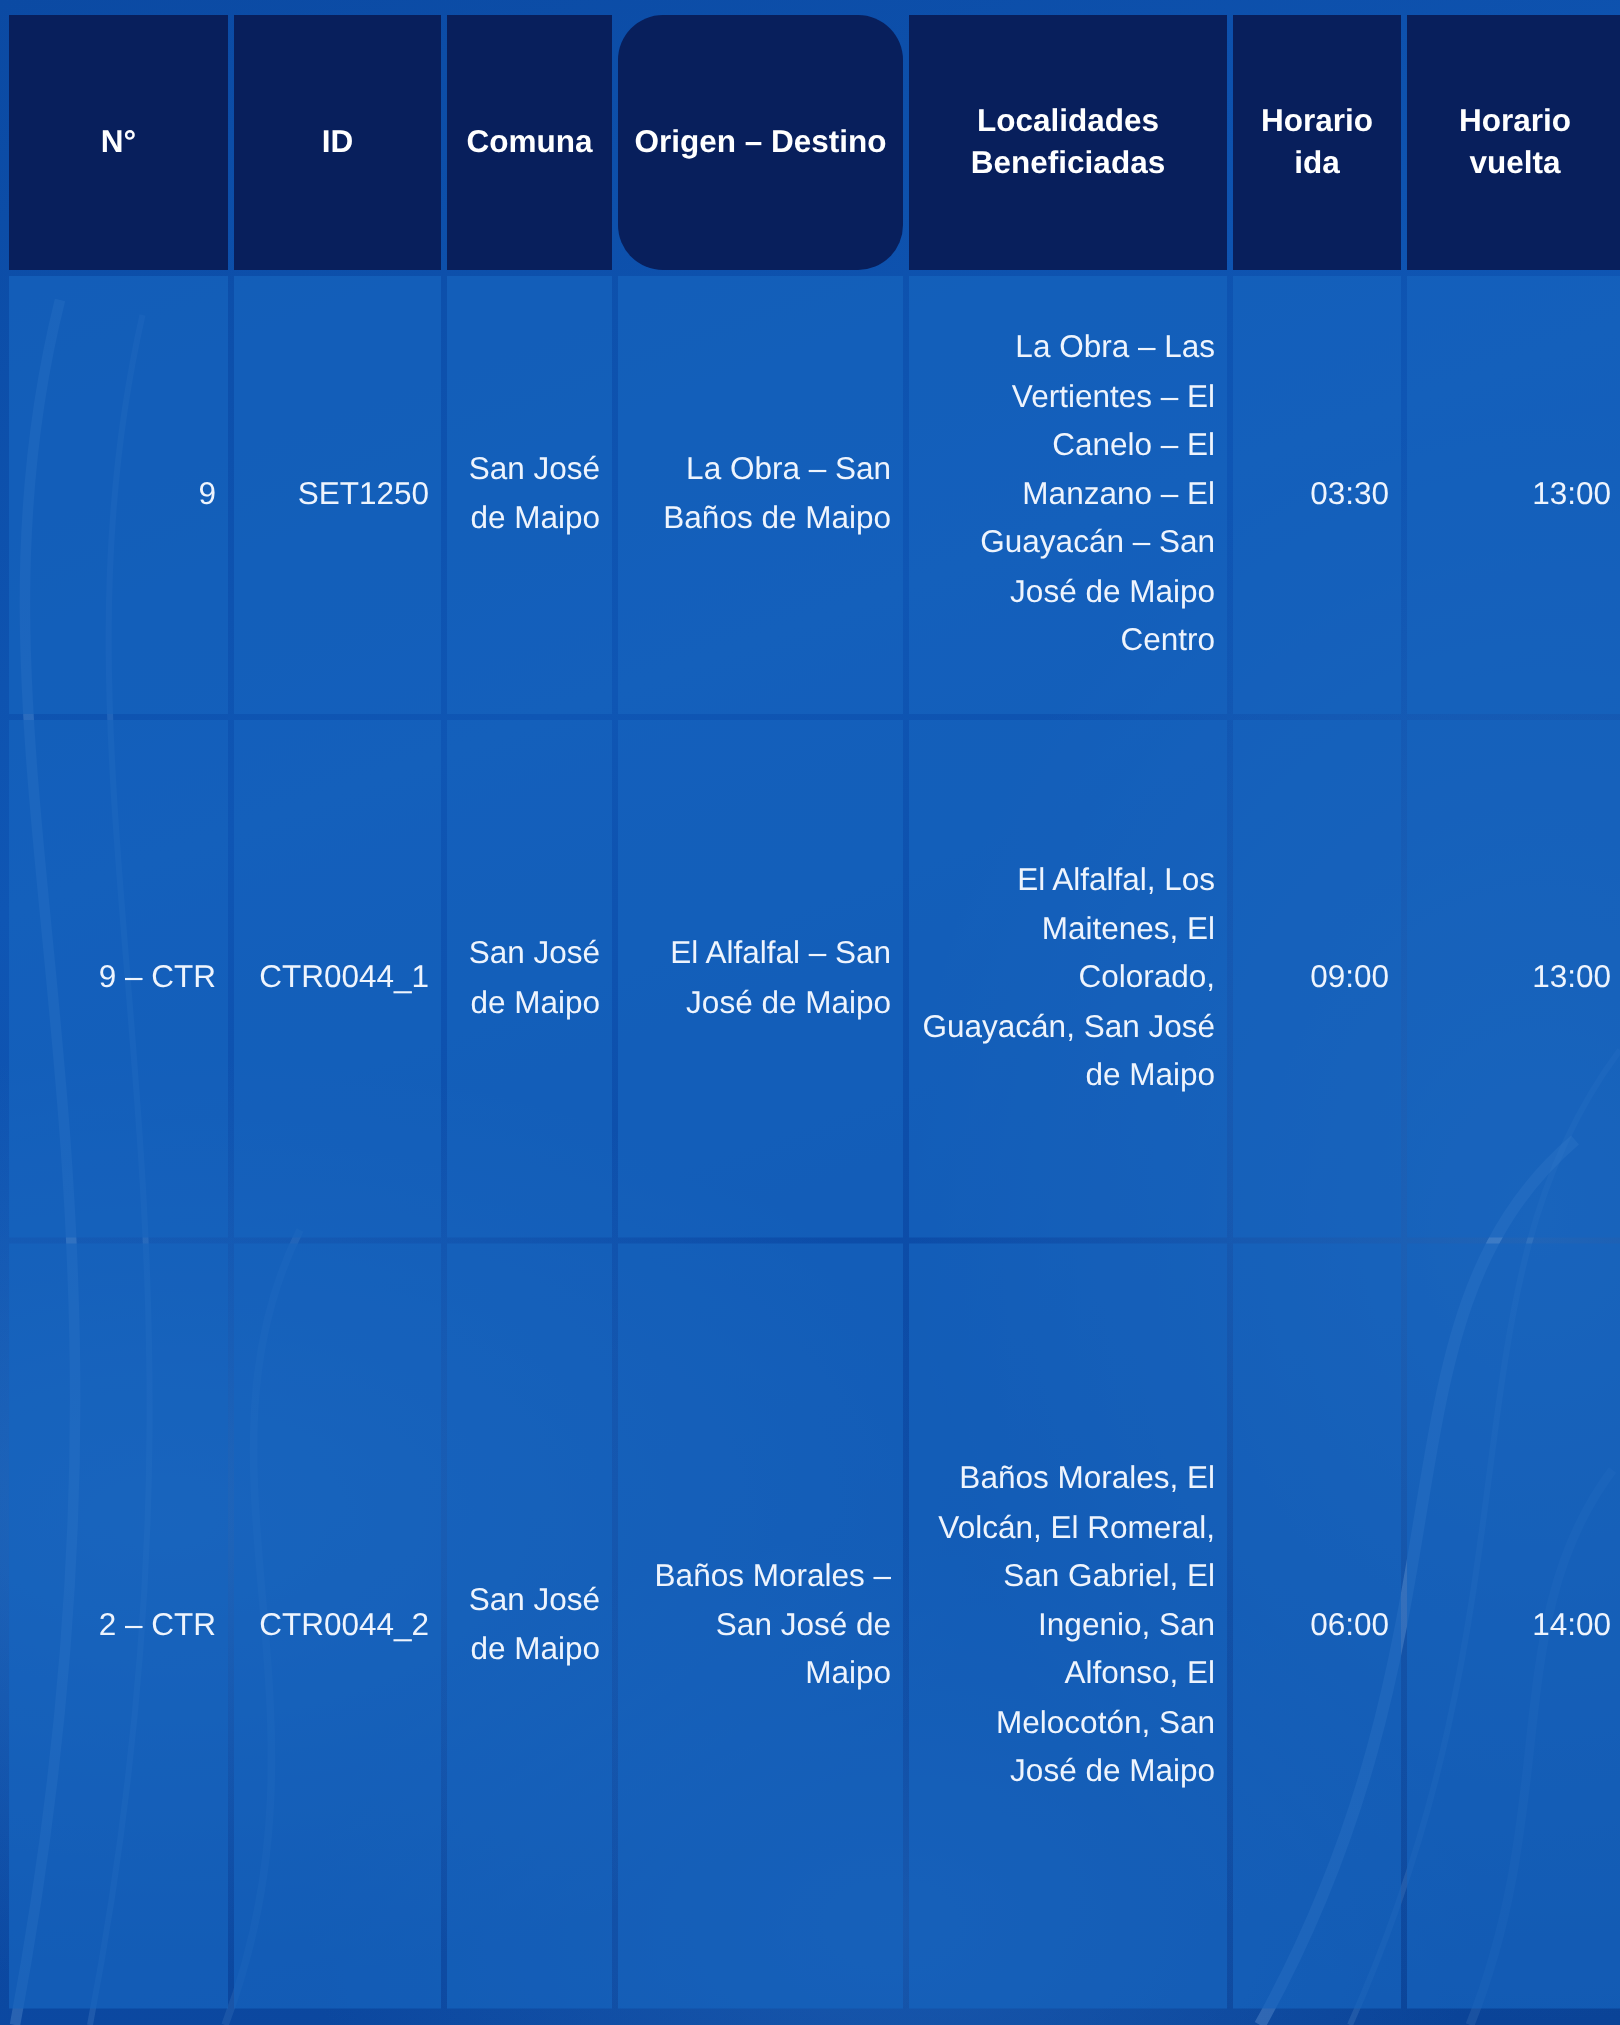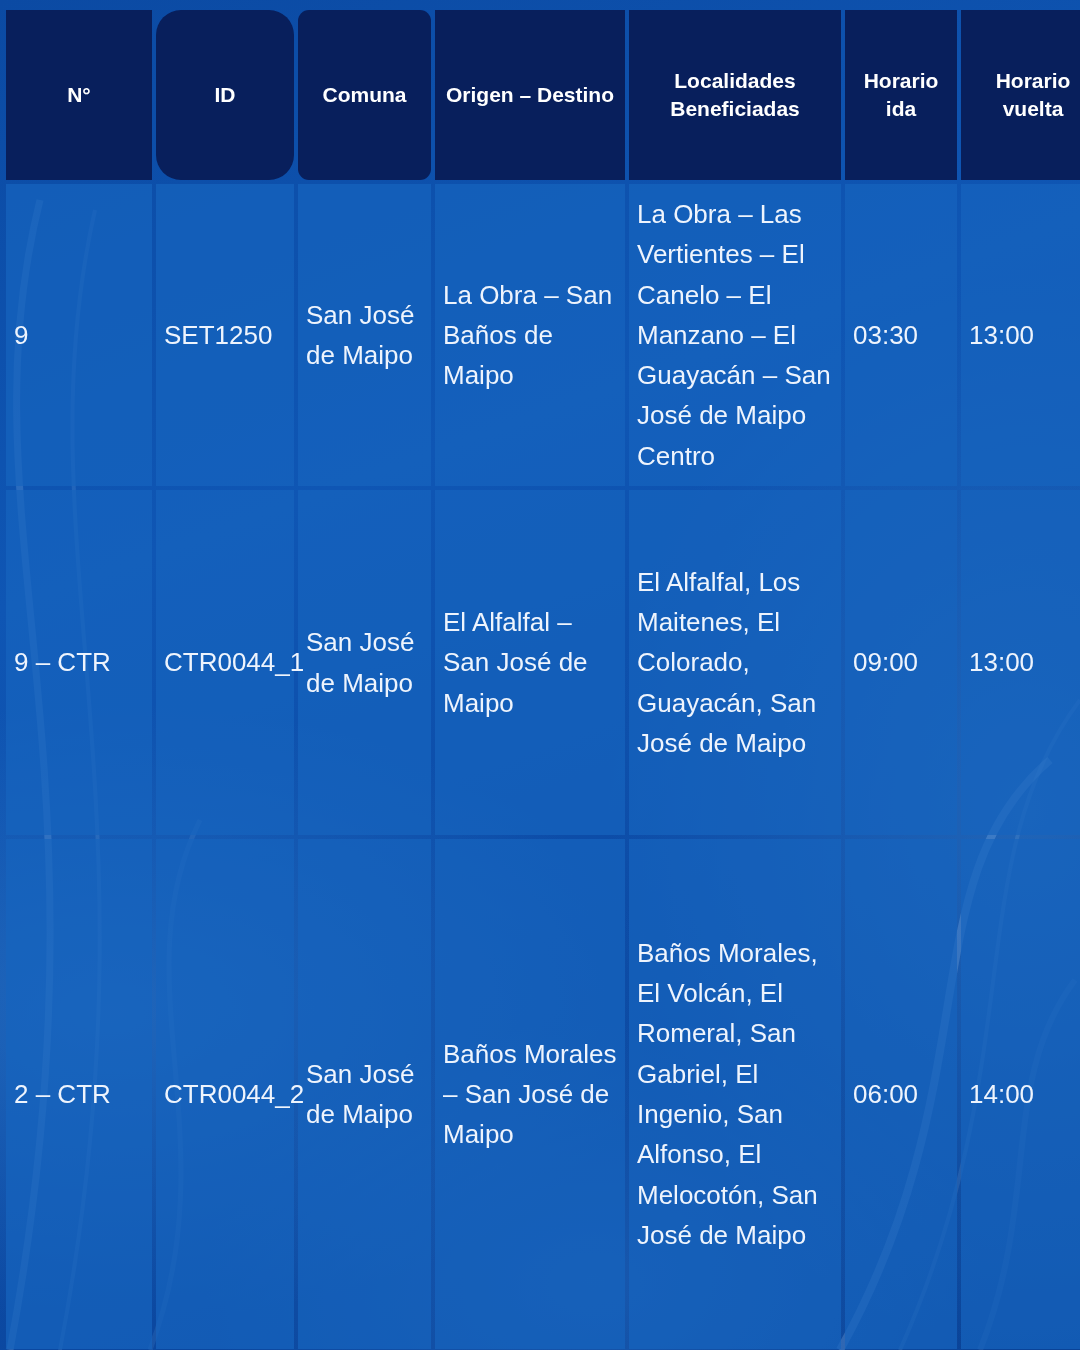--- a/index.html
+++ b/index.html
@@ -50,31 +50,31 @@
     line-height: 1.35;
     padding: 10px 6px;
     height: 170px;
     vertical-align: middle;
     text-align: center;
     box-sizing: border-box;
   }
   table.routes td {
     background: rgba(22,100,190,0.72);
     color: #eef4fd;
-    font-size: 26px;
+    font-size: 21px;
     line-height: 1.55;
     padding: 10px 8px;
-    text-align: left;
+    text-align: right;
     vertical-align: middle;
     box-sizing: border-box;
   }
   .col-n     { width: 146px; }
-  .col-id    { width: 138px; border-radius: 25px; }
-  .col-com   { width: 133px; border-radius: 11px; }
-  .col-org   { width: 190px; }
+  .col-id    { width: 138px; }
+  .col-com   { width: 110px; }
+  .col-org   { width: 190px; border-radius: 30px; }
   .col-loc   { width: 212px; }
   .col-ida   { width: 112px; }
   .col-vuel  { width: 144px; }
 
   tr.r1 td { height: 292px; }
   tr.r2 td { height: 345px; }
   tr.r3 td { height: 510px; }
 </style>
 </head>
 <body>

